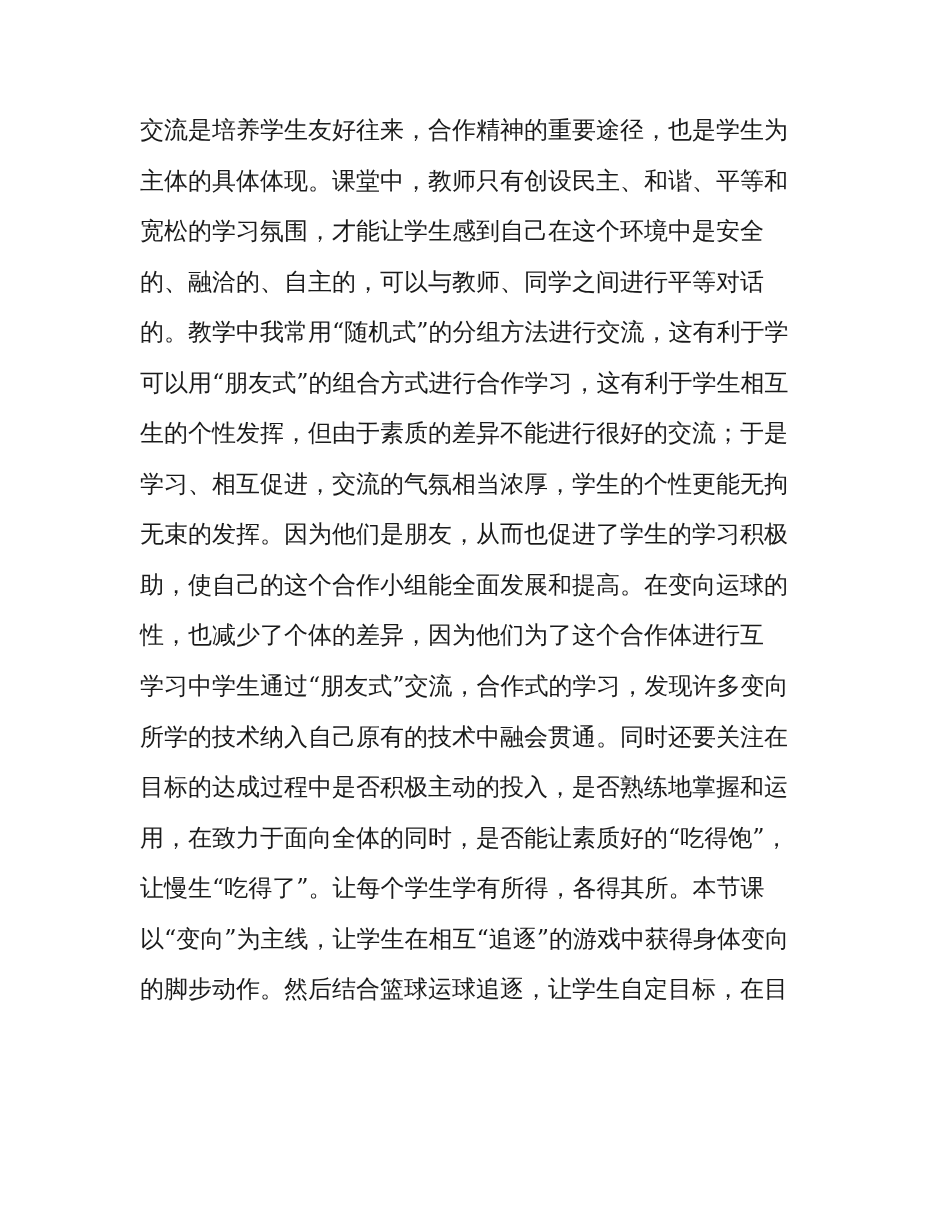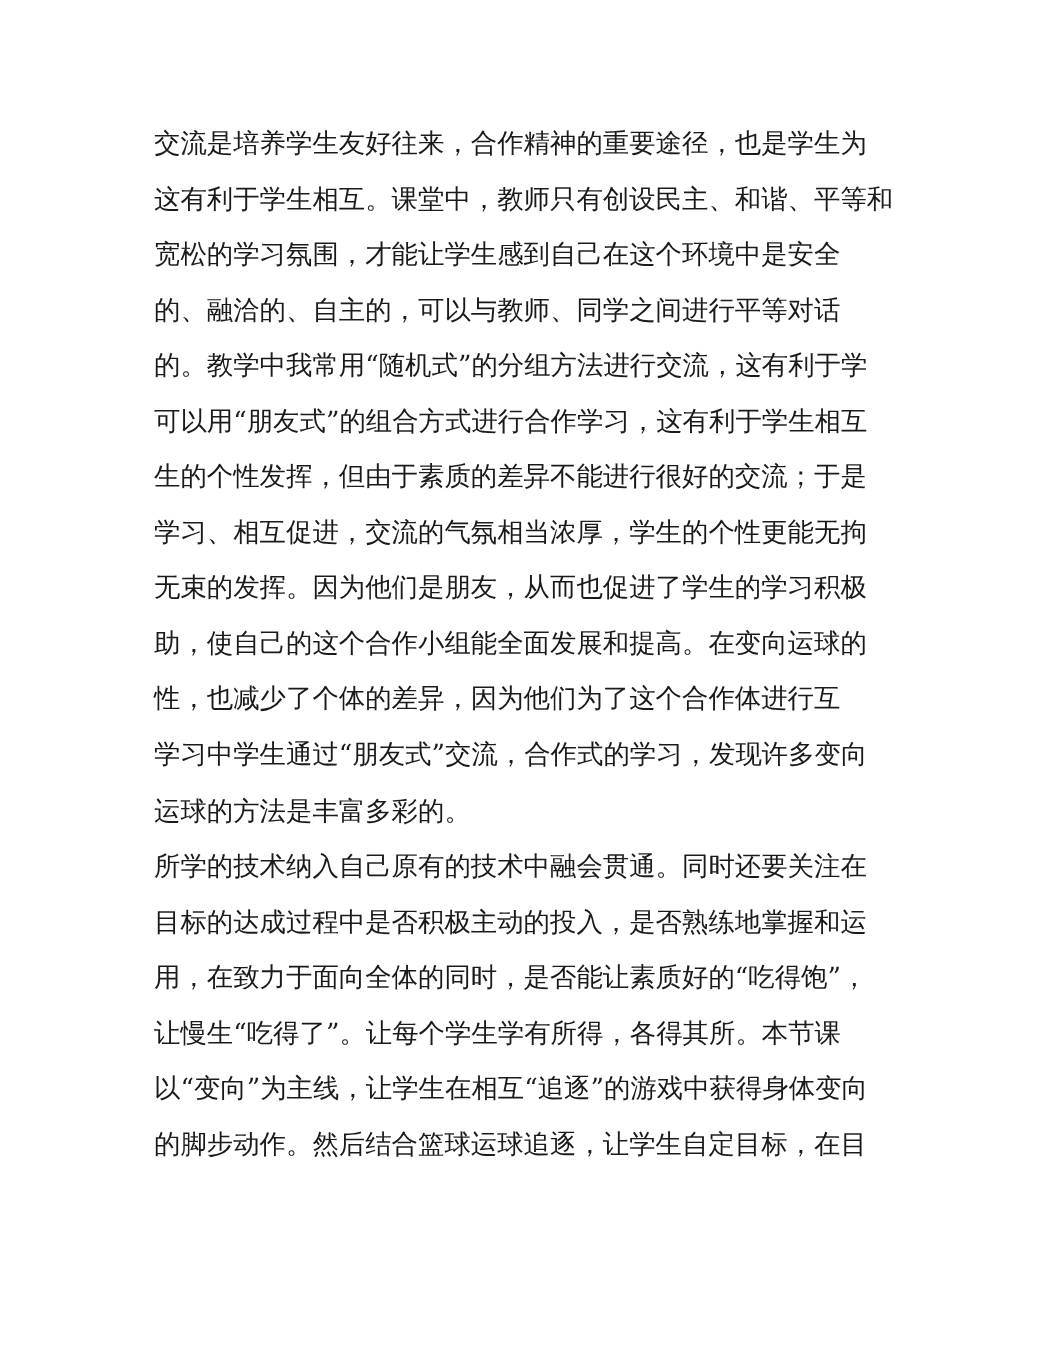--- a/index.html
+++ b/index.html
@@ -37,32 +37,31 @@
       line-height: 38px;
       white-space: nowrap;
     }
   </style>
 </head>
 <body>
 
 <div class="page">
   <div class="text-block">
     <span class="line">交流是培养学生友好往来，合作精神的重要途径，也是学生为</span>
-    <span class="line">这有利于学生相互。课堂中，教师只有创设民主、和谐、平等和</span>
+    <span class="line">主体的具体体现。课堂中，教师只有创设民主、和谐、平等和</span>
     <span class="line">宽松的学习氛围，才能让学生感到自己在这个环境中是安全</span>
     <span class="line">的、融洽的、自主的，可以与教师、同学之间进行平等对话</span>
     <span class="line">的。教学中我常用“随机式”的分组方法进行交流，这有利于学</span>
     <span class="line">可以用“朋友式”的组合方式进行合作学习，这有利于学生相互</span>
     <span class="line">生的个性发挥，但由于素质的差异不能进行很好的交流；于是</span>
     <span class="line">学习、相互促进，交流的气氛相当浓厚，学生的个性更能无拘</span>
     <span class="line">无束的发挥。因为他们是朋友，从而也促进了学生的学习积极</span>
     <span class="line">助，使自己的这个合作小组能全面发展和提高。在变向运球的</span>
     <span class="line">性，也减少了个体的差异，因为他们为了这个合作体进行互</span>
     <span class="line">学习中学生通过“朋友式”交流，合作式的学习，发现许多变向</span>
-    <span class="line">运球的方法是丰富多彩的。</span>
     <span class="line">所学的技术纳入自己原有的技术中融会贯通。同时还要关注在</span>
     <span class="line">目标的达成过程中是否积极主动的投入，是否熟练地掌握和运</span>
     <span class="line">用，在致力于面向全体的同时，是否能让素质好的“吃得饱”，</span>
     <span class="line">让慢生“吃得了”。让每个学生学有所得，各得其所。本节课</span>
     <span class="line">以“变向”为主线，让学生在相互“追逐”的游戏中获得身体变向</span>
     <span class="line">的脚步动作。然后结合篮球运球追逐，让学生自定目标，在目</span>
   </div>
 </div>
 
 </body></html>

